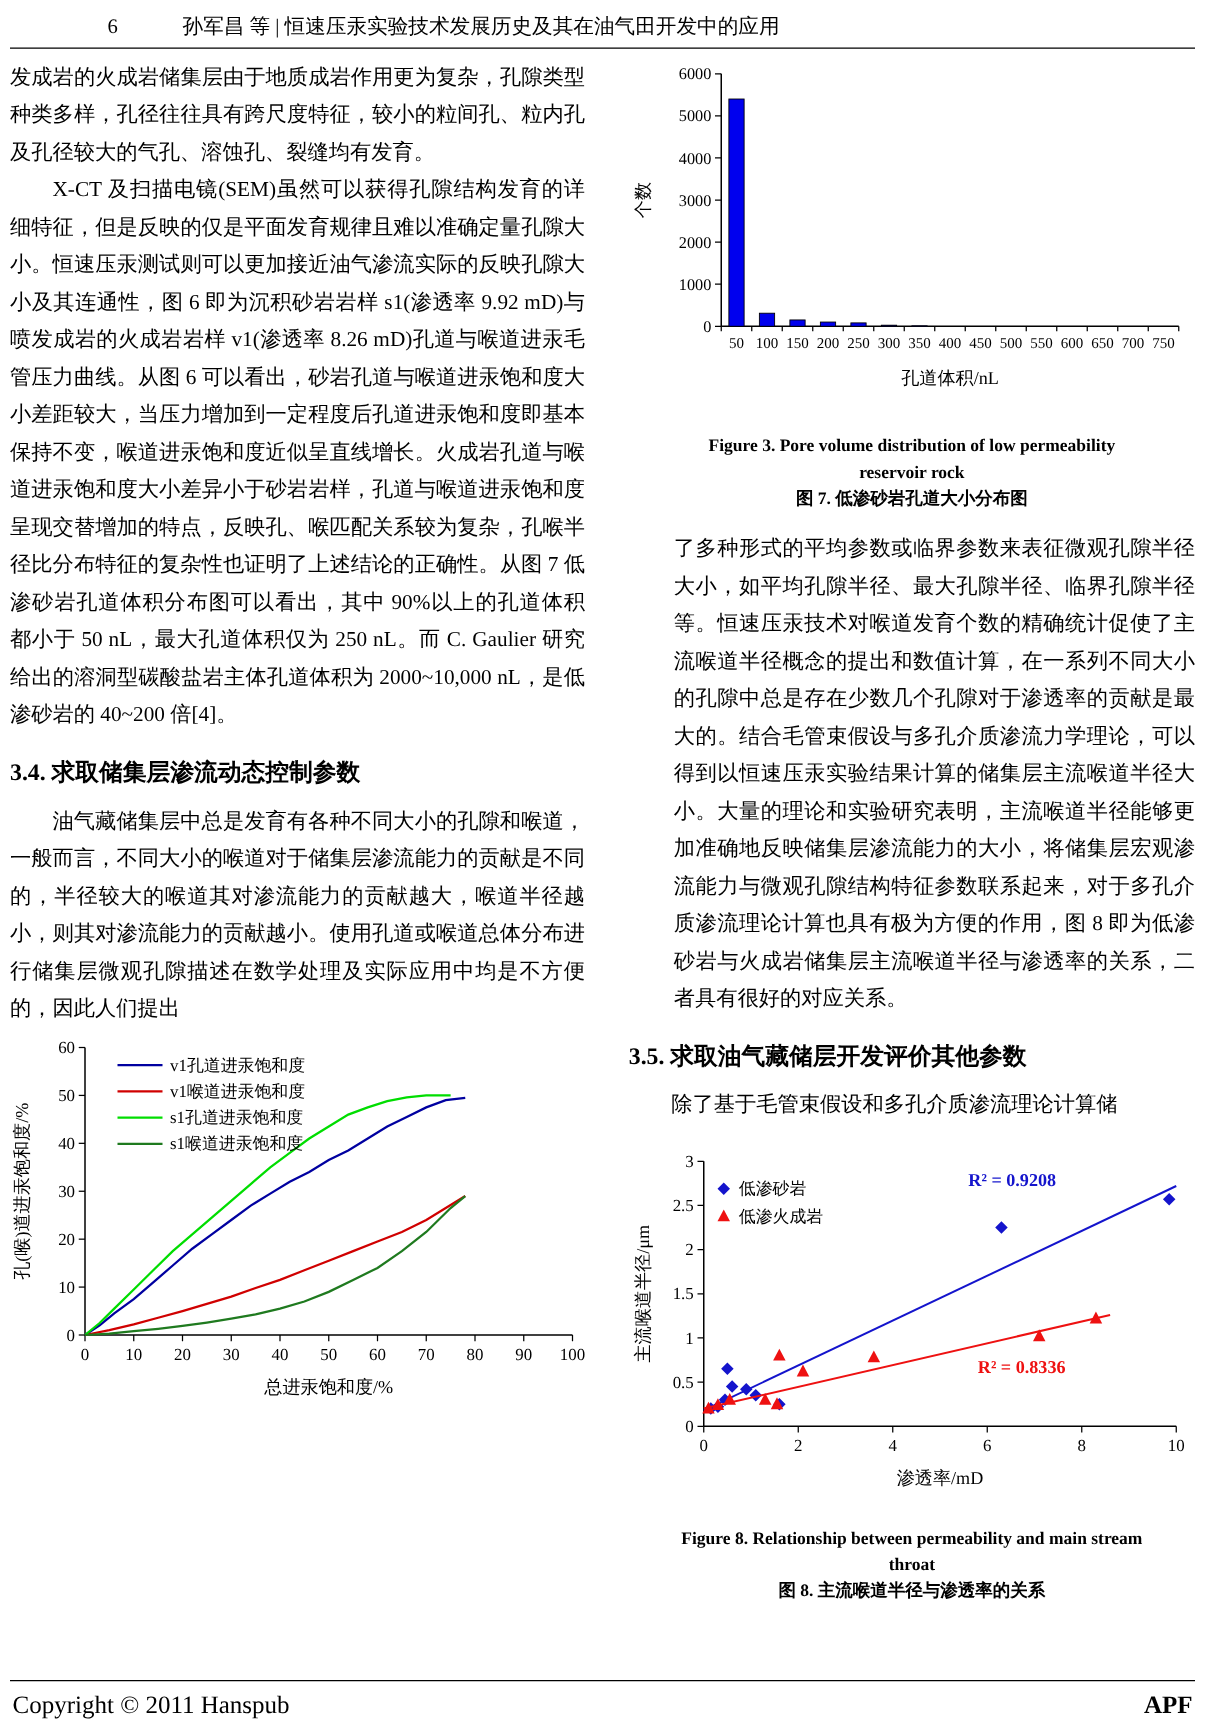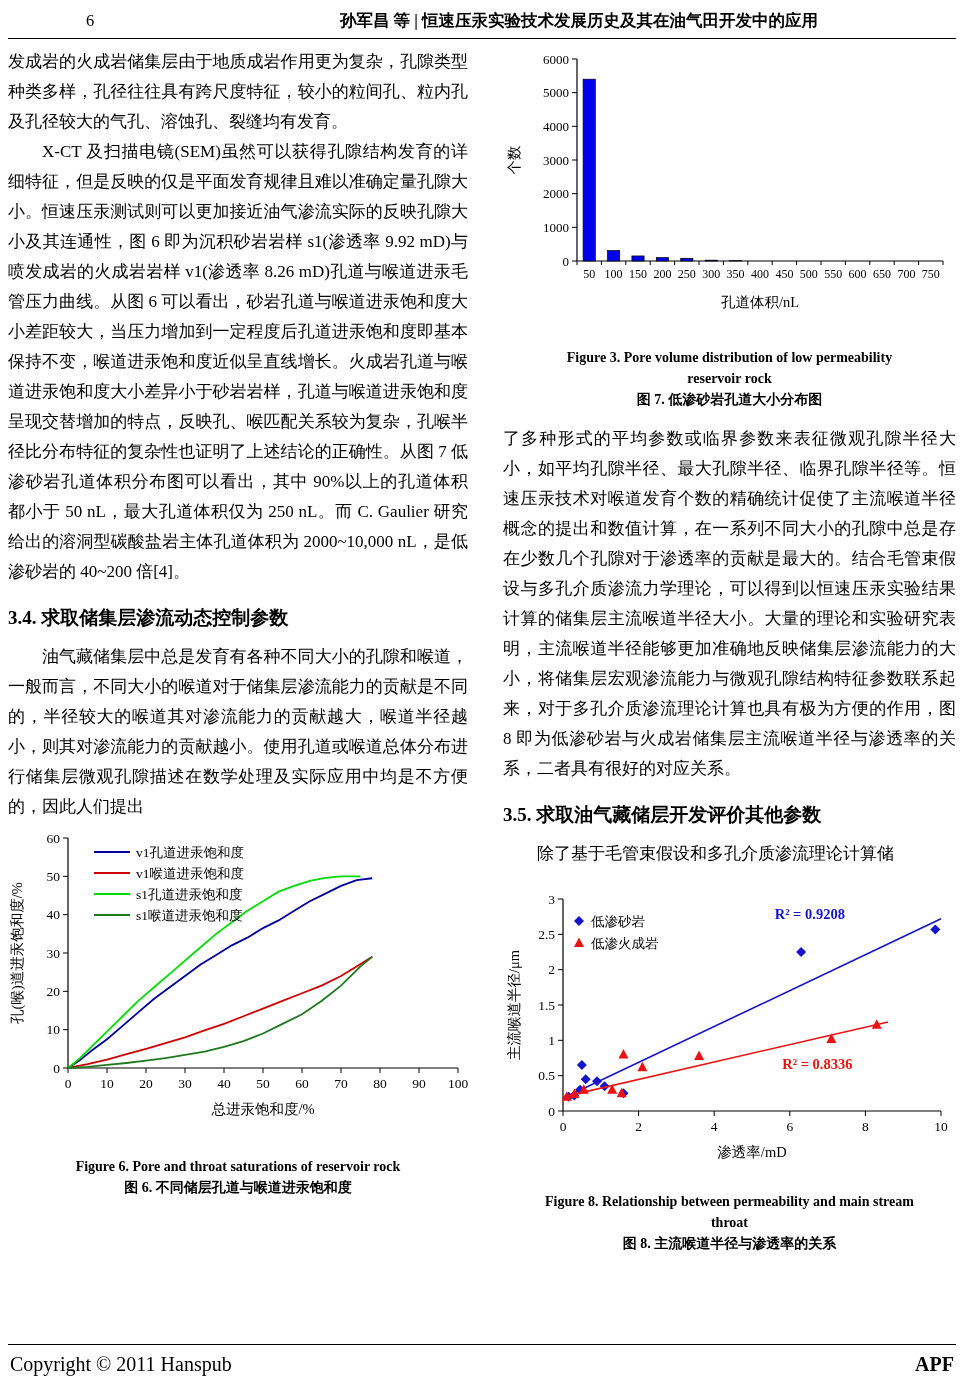--- a/index.html
+++ b/index.html
@@ -13,21 +13,21 @@
     width: 964px; height: 1386px;
     padding: 10px 8px 10px;
     display: flex; flex-direction: column;
     overflow: hidden; background:#fff;
   }
   .page-header {
     display: flex; align-items: baseline;
     padding: 0 78px; font-size: 16.5px;
   }
   .page-num { width: 60px; }
-  .head-title { flex: 1; text-align: right; font-weight: bold; }
+  .head-title { flex: 1; text-align: left; }
   .head-spacer { width: 60px; }
   .header-rule { border-top: 1.5px solid #000; margin: 6px 0 8px; }
   .columns { display: flex; gap: 35px; flex: 1; }
   .col { width: 462px; }
   .body-text {
     font-size: 17px; line-height: 30px;
     text-align: justify; text-indent: 2em;
   }
   .no-indent { text-indent: 0; }
   .section-heading { font-size: 19px; font-weight: bold; margin: 18px 0 11px; }
@@ -117,24 +117,20 @@
               <line x1="86" y1="24" x2="122" y2="24" stroke="#0000A0" stroke-width="1.8"></line>
               <text x="128" y="28.5" font-family="&quot;Liberation Serif&quot;,&quot;DejaVu Serif&quot;,serif" font-size="13.5" fill="#000">v1孔道进汞饱和度</text>
               <line x1="86" y1="45" x2="122" y2="45" stroke="#D00000" stroke-width="1.8"></line>
               <text x="128" y="49.5" font-family="&quot;Liberation Serif&quot;,&quot;DejaVu Serif&quot;,serif" font-size="13.5" fill="#000">v1喉道进汞饱和度</text>
               <line x1="86" y1="66" x2="122" y2="66" stroke="#00DD00" stroke-width="1.8"></line>
               <text x="128" y="70.5" font-family="&quot;Liberation Serif&quot;,&quot;DejaVu Serif&quot;,serif" font-size="13.5" fill="#000">s1孔道进汞饱和度</text>
               <line x1="86" y1="87" x2="122" y2="87" stroke="#1F7A1F" stroke-width="1.8"></line>
               <text x="128" y="91.5" font-family="&quot;Liberation Serif&quot;,&quot;DejaVu Serif&quot;,serif" font-size="13.5" fill="#000">s1喉道进汞饱和度</text>
             </svg>
           </div>
-        <figcaption>
-          <div>Figure 6. Pore and throat saturations of reservoir rock</div>
-          <div>图 6. 不同储层孔道与喉道进汞饱和度</div>
-        </figcaption>
       </figure>
     </section>
 
     <section class="col col-right">
       <figure style="margin-top:0;">
         <div class="chart">
             <svg viewBox="0 0 450 296" width="450" height="296">
               <line x1="72" y1="12" x2="72" y2="214" stroke="#000" stroke-width="1.2"></line>
               <line x1="72" y1="214" x2="438" y2="214" stroke="#000" stroke-width="1.2"></line>
               <line x1="67" y1="214" x2="72" y2="214" stroke="#000" stroke-width="1"></line>
@@ -192,21 +188,21 @@
               <rect x="200.1" y="213.15833333333333" width="12.2" height="0.8416666666666667" fill="#0000EE" stroke="#000" stroke-width="0.7"></rect>
               <rect x="224.5" y="213.66333333333333" width="12.2" height="0.33666666666666667" fill="#0000EE" stroke="#000" stroke-width="0.7"></rect>
             </svg>
           </div>
         <figcaption>
           <div>Figure 3. Pore volume distribution of low permeability reservoir rock</div>
           <div>图 7. 低渗砂岩孔道大小分布图</div>
         </figcaption>
       </figure>
 
-      <p class="body-text no-indent" style="margin-top:14px;">了多种形式的平均参数或临界参数来表征微观孔隙半径大小，如平均孔隙半径、最大孔隙半径、临界孔隙半径等。恒速压汞技术对喉道发育个数的精确统计促使了主流喉道半径概念的提出和数值计算，在一系列不同大小的孔隙中总是存在少数几个孔隙对于渗透率的贡献是最大的。结合毛管束假设与多孔介质渗流力学理论，可以得到以恒速压汞实验结果计算的储集层主流喉道半径大小。大量的理论和实验研究表明，主流喉道半径能够更加准确地反映储集层渗流能力的大小，将储集层宏观渗流能力与微观孔隙结构特征参数联系起来，对于多孔介质渗流理论计算也具有极为方便的作用，图 8 即为低渗砂岩与火成岩储集层主流喉道半径与渗透率的关系，二者具有很好的对应关系。</p>
+      <p class="body-text no-indent" style="margin-top:14px;margin-left:36px;">了多种形式的平均参数或临界参数来表征微观孔隙半径大小，如平均孔隙半径、最大孔隙半径、临界孔隙半径等。恒速压汞技术对喉道发育个数的精确统计促使了主流喉道半径概念的提出和数值计算，在一系列不同大小的孔隙中总是存在少数几个孔隙对于渗透率的贡献是最大的。结合毛管束假设与多孔介质渗流力学理论，可以得到以恒速压汞实验结果计算的储集层主流喉道半径大小。大量的理论和实验研究表明，主流喉道半径能够更加准确地反映储集层渗流能力的大小，将储集层宏观渗流能力与微观孔隙结构特征参数联系起来，对于多孔介质渗流理论计算也具有极为方便的作用，图 8 即为低渗砂岩与火成岩储集层主流喉道半径与渗透率的关系，二者具有很好的对应关系。</p>
       <h2 class="section-heading">3.5. 求取油气藏储层开发评价其他参数</h2>
       <p class="body-text">除了基于毛管束假设和多孔介质渗流理论计算储</p>
 
       <figure style="margin-top:16px;">
         <div class="chart">
             <svg viewBox="0 0 450 302" width="450" height="302">
               <line x1="58" y1="14" x2="58" y2="226" stroke="#000" stroke-width="1.2"></line>
               <line x1="58" y1="226" x2="436" y2="226" stroke="#000" stroke-width="1.2"></line>
               <line x1="53" y1="226" x2="58" y2="226" stroke="#000" stroke-width="1"></line>
               <text x="50" y="230.5" font-family="&quot;Liberation Serif&quot;,&quot;DejaVu Serif&quot;,serif" font-size="13.5" fill="#000" text-anchor="end">0</text>

